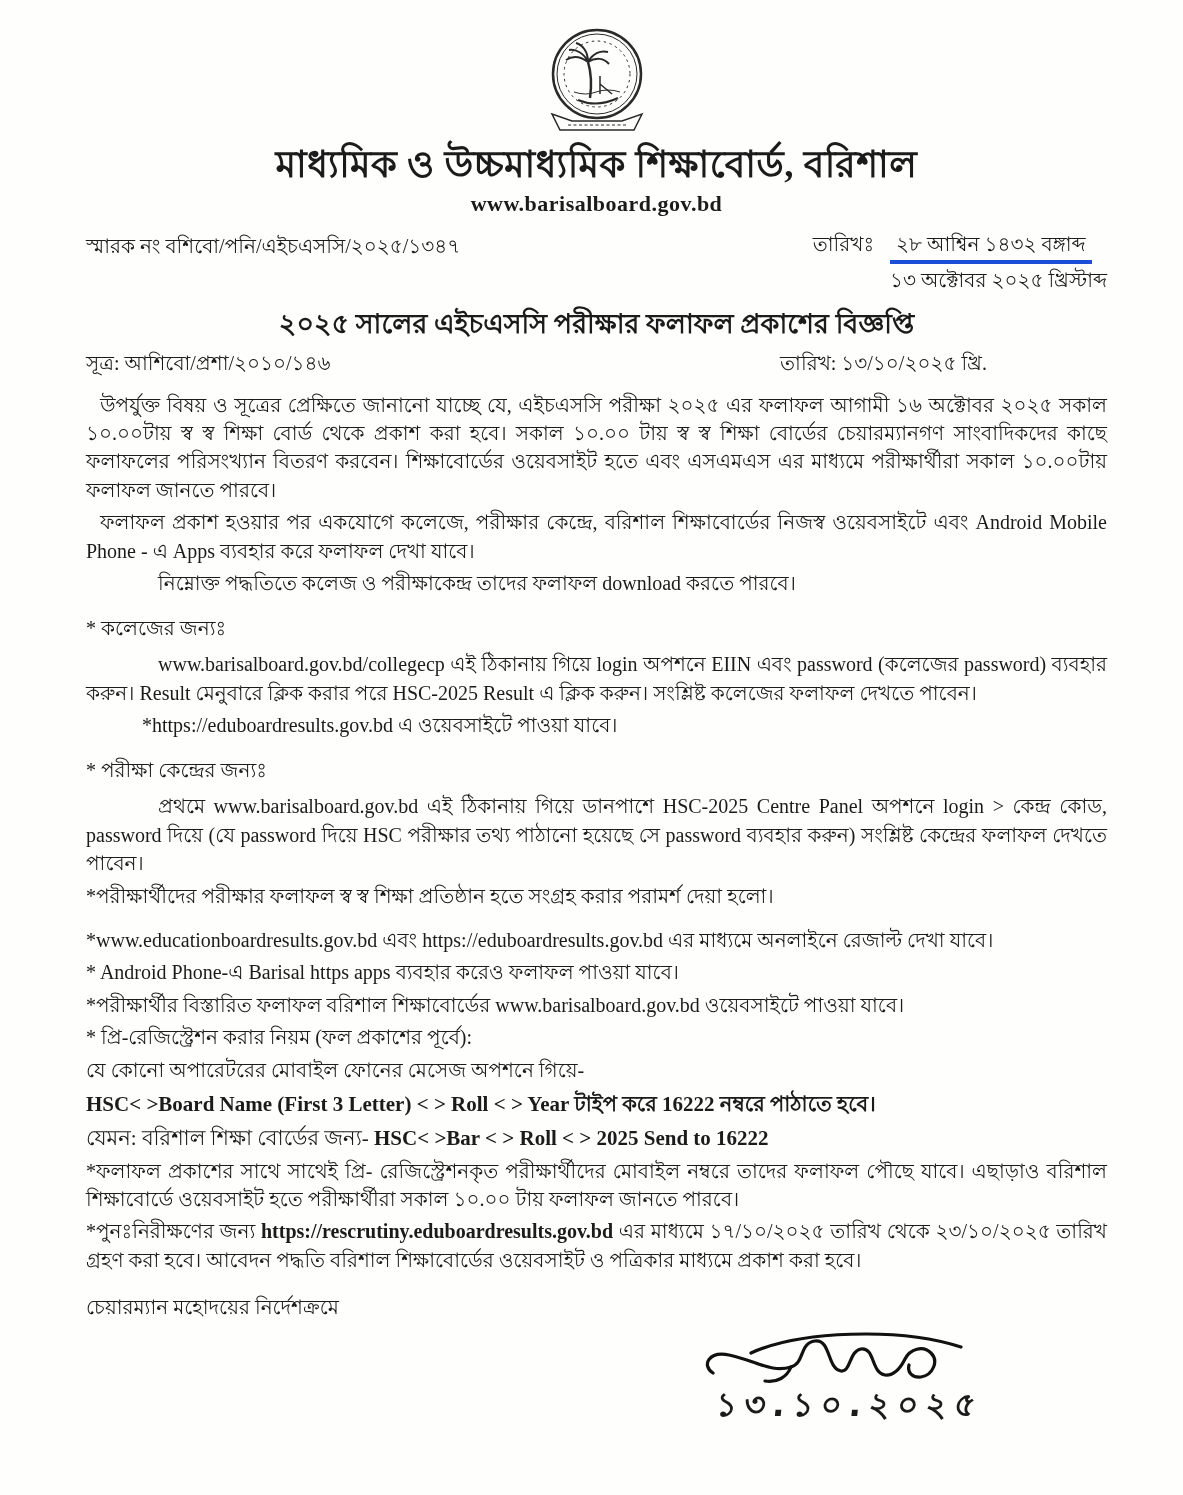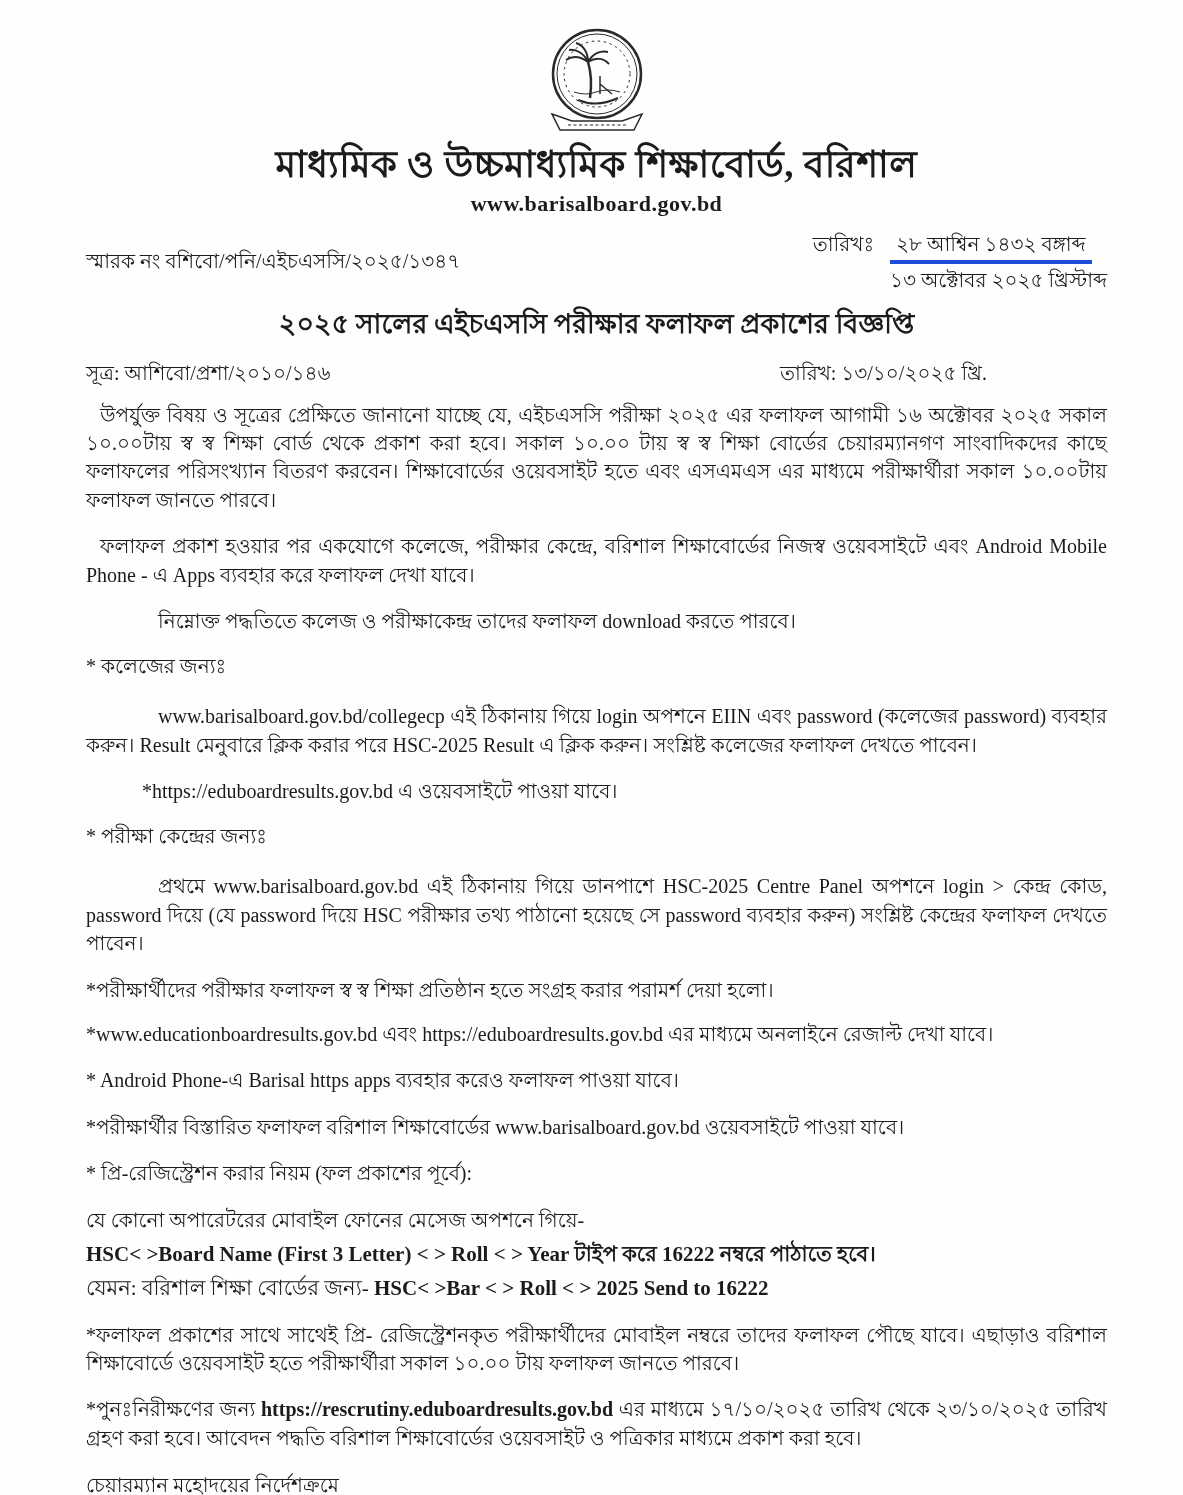--- a/index.html
+++ b/index.html
@@ -32,51 +32,51 @@
     text-align: center;
     font-size: 22px;
     font-weight: bold;
     margin-top: 4px;
     letter-spacing: .5px;
   }
   
   .meta-row {
     display: flex;
     justify-content: space-between;
-    align-items: center;
+    align-items: flex-start;
     margin-top: 14px;
     font-size: 20px;
   }
   .date-block { text-align: left; line-height: 1.35; display: flex; gap: 16px; }
   .date-lines { display: inline-block; }
   .date-b { border-bottom: 4px solid #1d4ed8; padding: 0 6px 2px 6px; display: inline-block; }
   .date-g { display: block; padding-top: 3px; }
   .doc-title {
     text-align: center;
     font-size: 27px;
     font-weight: bold;
     margin-top: 9px;
   }
   .ref-row {
     display: flex;
     justify-content: space-between;
-    margin-top: 10px;
+    margin-top: 0;
     font-size: 20px;
   }
   .ref-date { margin-right: 120px; }
   
   .para {
     font-size: 20px;
     line-height: 1.42;
     text-align: justify;
     margin-top: 10px;
   }
   .indent-sm { text-indent: 14px; }
   .indent-lg { text-indent: 72px; }
-  .tight { margin-top: 18px; }
+  .tight { margin-top: 4px; }
   .section-head { font-size: 20px; margin-top: 16px; }
   .note-indent { padding-left: 56px; }
   .bold { font-weight: bold; }
   .sms-line {
     font-size: 21px;
     font-weight: bold;
     margin-top: 6px;
     line-height: 1.35;
   }
   .gap-top { margin-top: 16px; }

